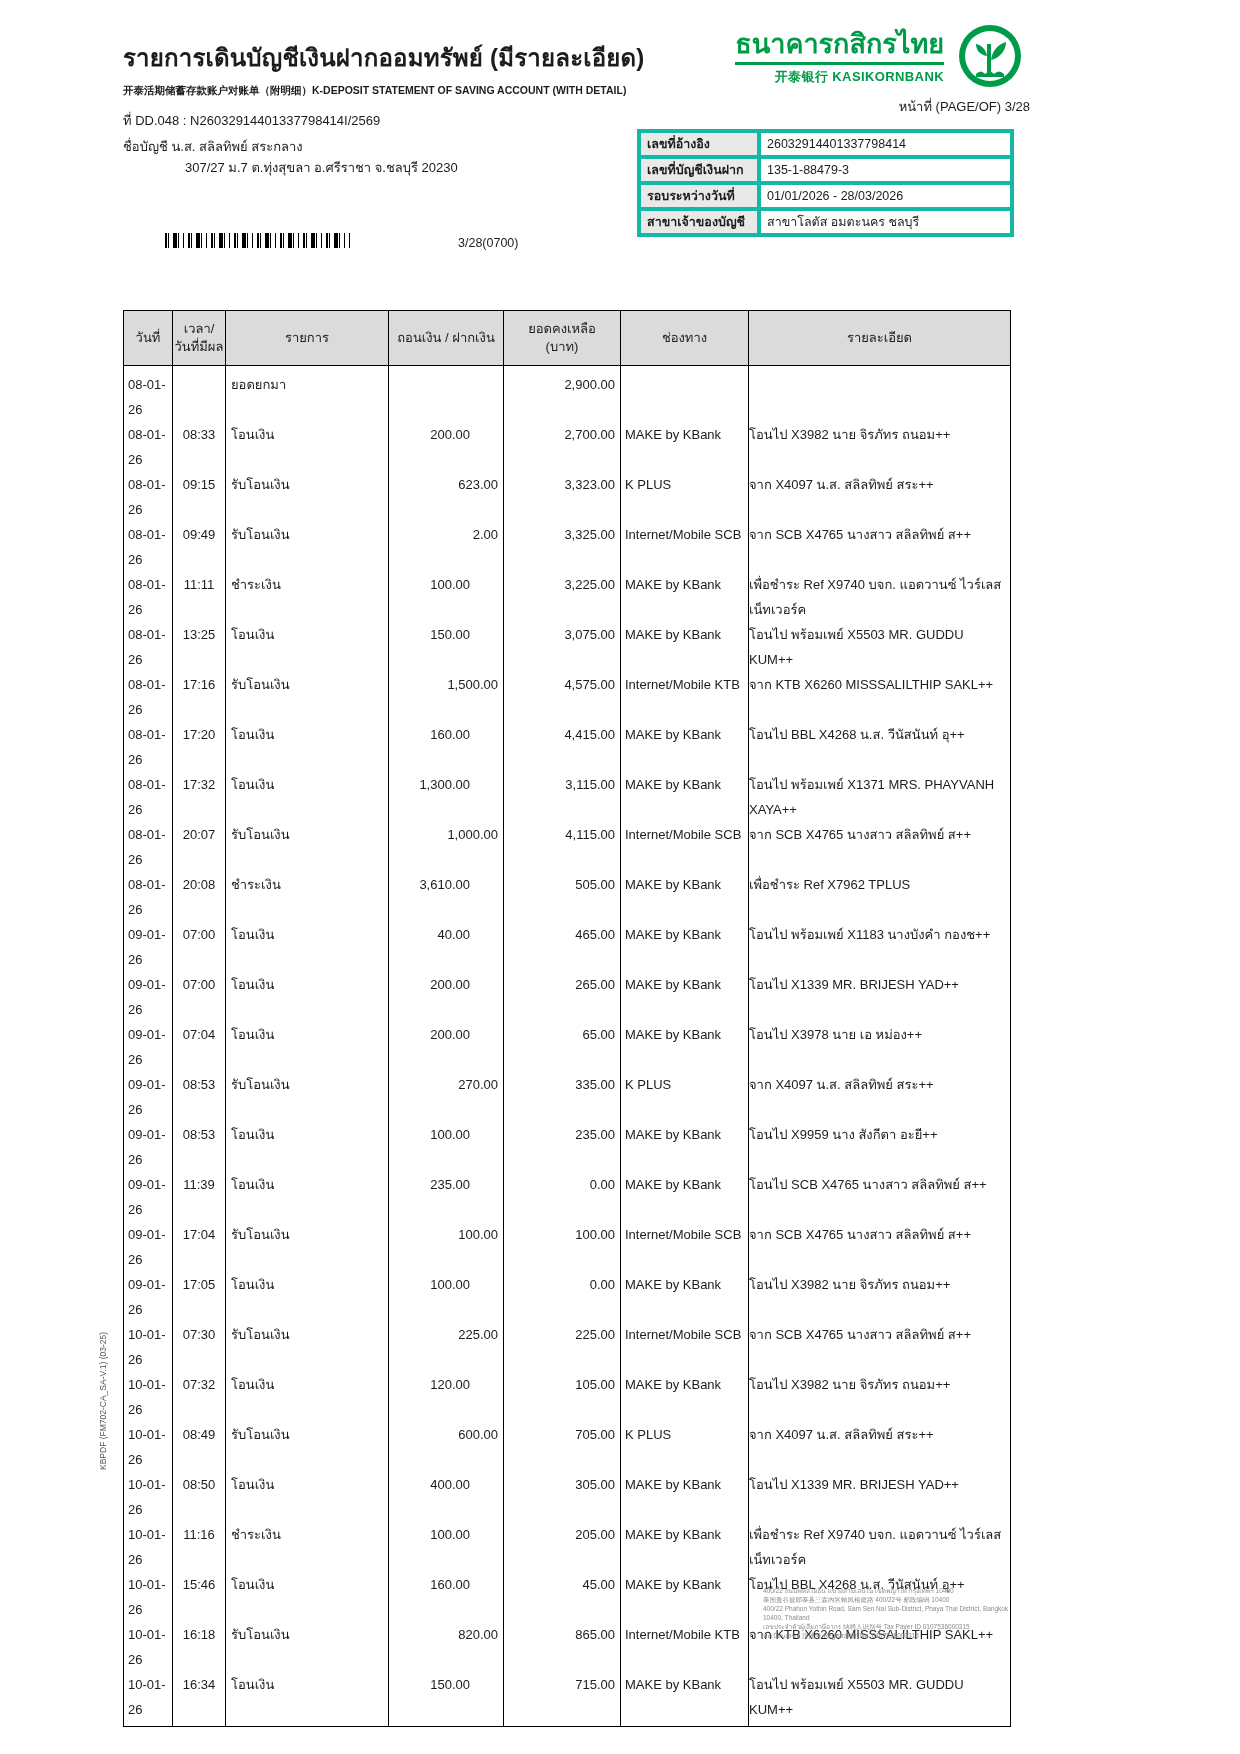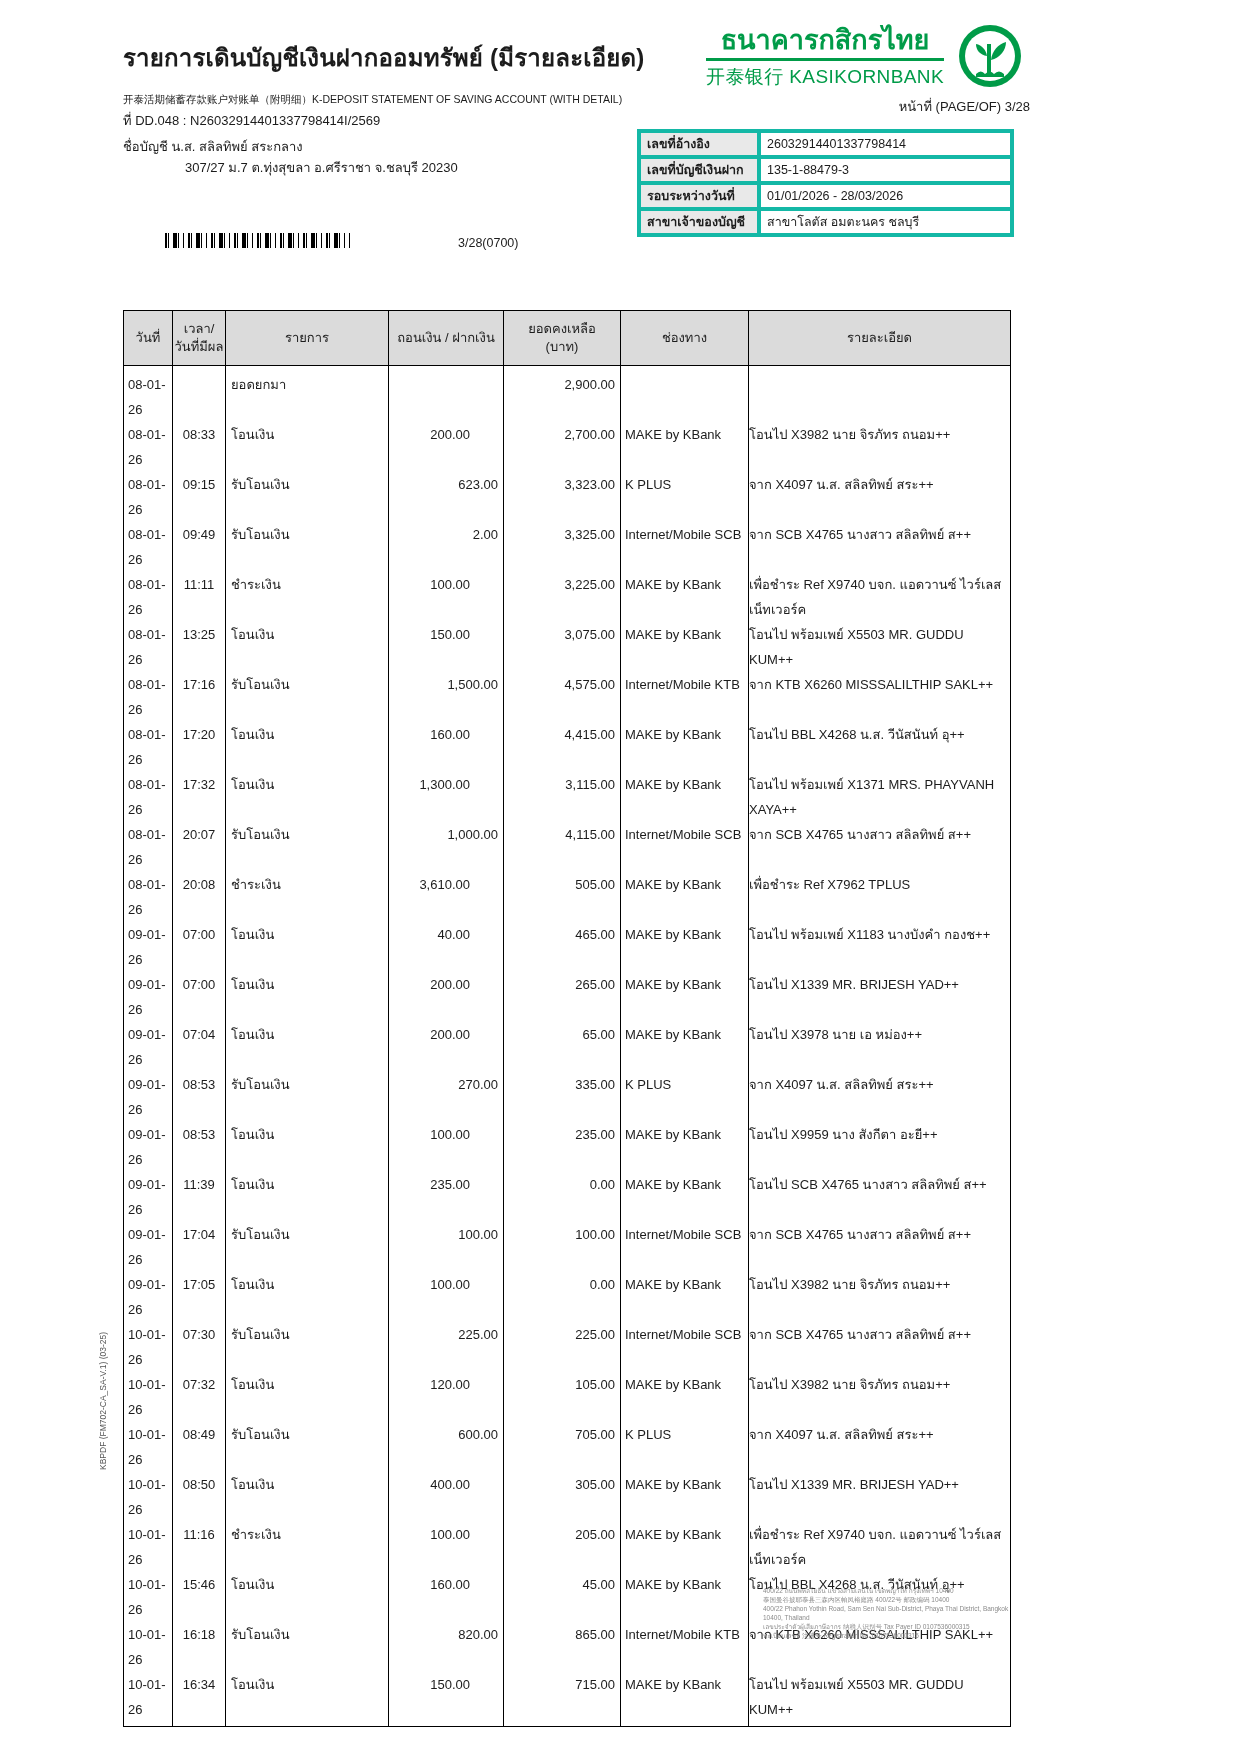--- a/index.html
+++ b/index.html
@@ -4,26 +4,26 @@
 <style>
   * { margin:0; padding:0; box-sizing:border-box; }
   html,body { background:#fff; }
   .page {
     position:relative; width:1130px; height:1754px; background:#fff; overflow:hidden;
     font-family:"Liberation Sans","DejaVu Sans",sans-serif; color:#1c1c1c;
   }
   
   .title-block { position:absolute; left:123px; top:38px; }
   .title-th { font-size:24px; font-weight:700; letter-spacing:.2px; }
-  .title-sub { margin-top:16px; font-size:10.5px; font-weight:400; }
+  .title-sub { margin-top:7px; font-size:10.5px; font-weight:700; }
   .brand { position:absolute; top:24px; right:108px; display:flex; align-items:center; gap:14px; }
-  .brand-text { text-align:center; }
+  .brand-text { text-align:right; }
   .brand-th { font-size:27px; font-weight:700; color:var(--green); line-height:1; }
   .brand-rule { height:3px; background:var(--green); margin:4px 0 3px; }
-  .brand-sub { font-size:19px; font-weight:400; color:var(--green); letter-spacing:.4px; }
+  .brand-sub { font-size:13px; font-weight:700; color:var(--green); letter-spacing:.4px; }
   .page-of { position:absolute; top:96px; right:100px; font-size:13px; }
   .doc-no { position:absolute; left:123px; top:110px; font-size:13px; }
   .account { position:absolute; left:123px; top:136px; font-size:13px; line-height:21px; }
   .account .addr { padding-left:62px; }
   
   .info-box { position:absolute; left:637px; top:129px; border-collapse:collapse; }
   .info-box td { border:4px solid #14b8a6; height:25px; font-size:12.5px; padding:1px 6px; vertical-align:middle; }
   .info-box td.lbl { background:#e9e9e9; font-weight:700; width:120px; }
   .info-box td.val { width:253px; background:#fff;margin-top:40px; }
   

